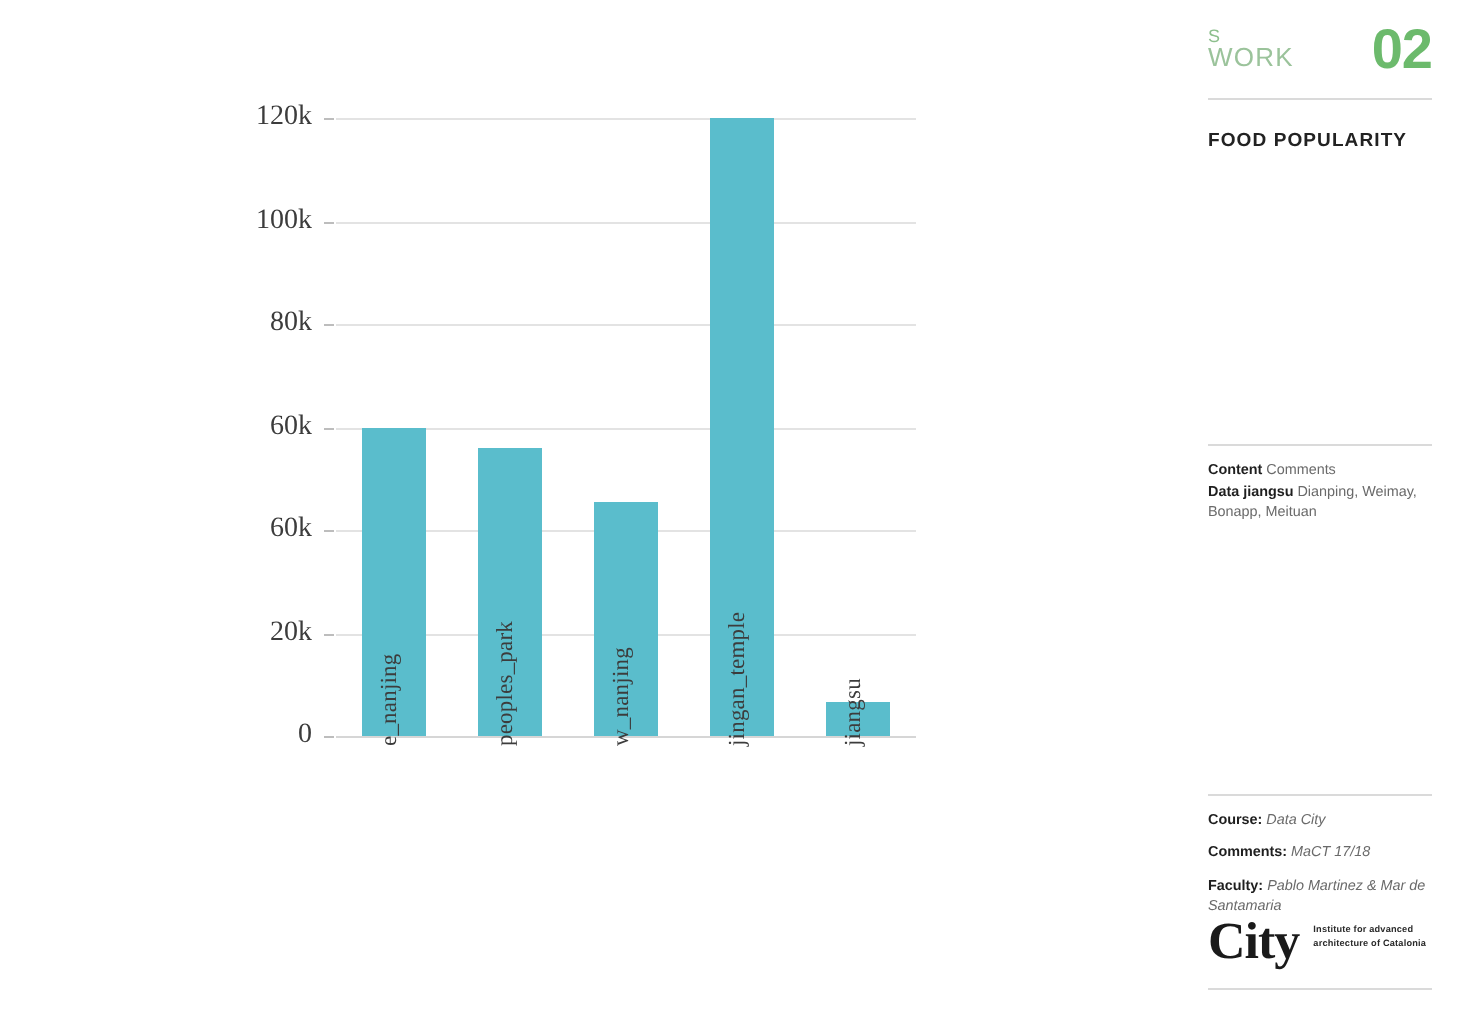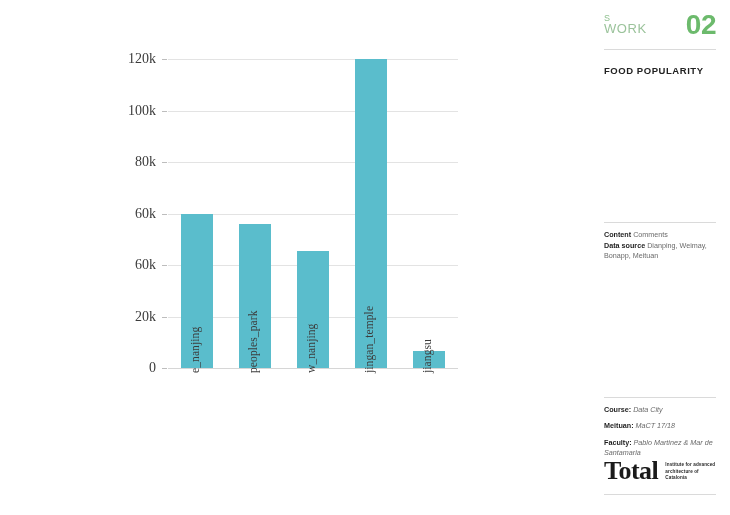--- a/index.html
+++ b/index.html
@@ -301,34 +301,34 @@
       </div>
 
       <div class="hrule" id="rule-top"></div>
 
       <div id="poster-title">FOOD POPULARITY</div>
 
       <div class="hrule" id="rule-mid"></div>
 
       <div id="meta-block">
           <div class="meta-row"><span class="meta-key">Content </span><span class="meta-val">Comments</span></div>
-          <div class="meta-row"><span class="meta-key">Data source </span><span class="meta-val">Dianping, Weimay, Bonapp, Meituan</span></div>
+          <div class="meta-row"><span class="meta-key">Data jiangsu </span><span class="meta-val">Dianping, Weimay, Bonapp, Meituan</span></div>
         </div>
 
 
       <div class="hrule" id="rule-credits"></div>
 
       <div id="credits-block">
           <div class="credit-row"><span class="credit-key">Course: </span><span class="credit-val">Data City</span></div>
-          <div class="credit-row"><span class="credit-key">Meituan: </span><span class="credit-val">MaCT 17/18</span></div>
+          <div class="credit-row"><span class="credit-key">Comments: </span><span class="credit-val">MaCT 17/18</span></div>
           <div class="credit-row"><span class="credit-key">Faculty: </span><span class="credit-val">Pablo Martinez  &amp;  Mar de Santamaria</span></div>
         </div>
 
       <div id="logo-block">
-        <div id="logo-mark">Total</div>
+        <div id="logo-mark">City</div>
         <div id="logo-tagline">Institute for advanced architecture of Catalonia</div>
       </div>
 
       <div class="hrule" id="rule-bottom"></div>
 
     </div>
   </div>
 
 </div>
 

